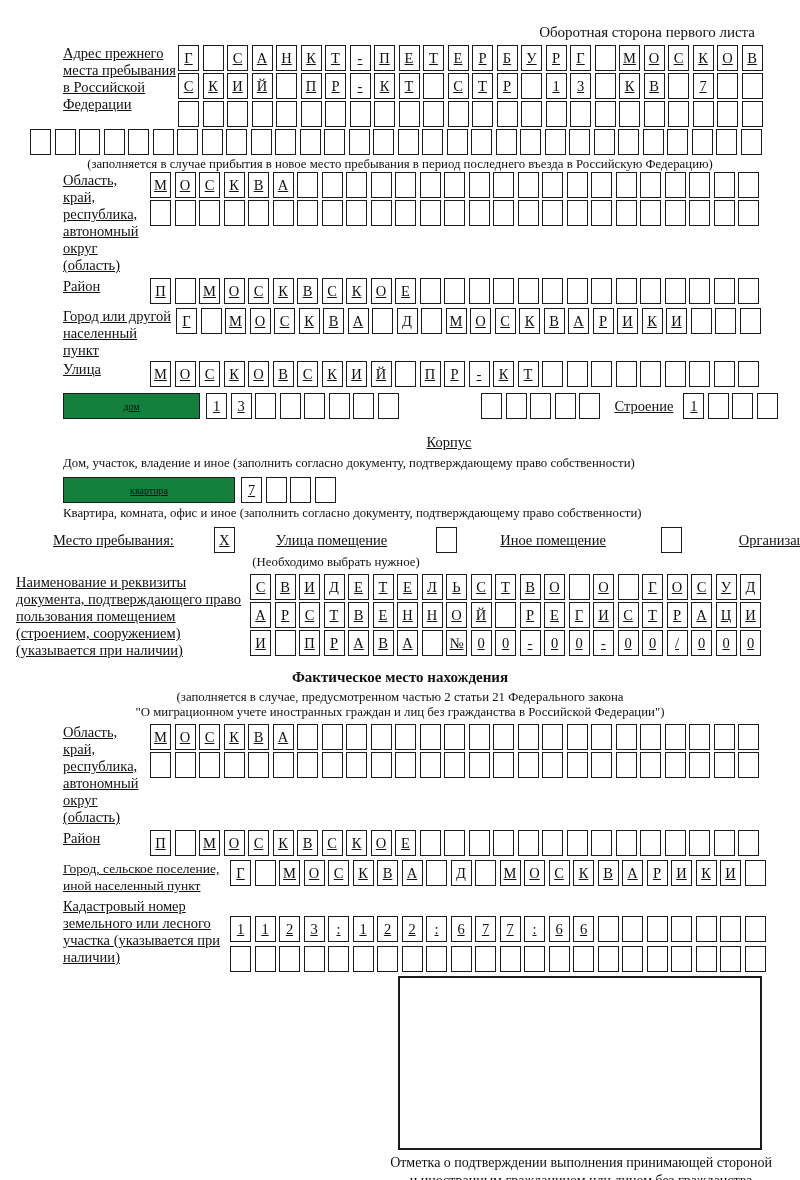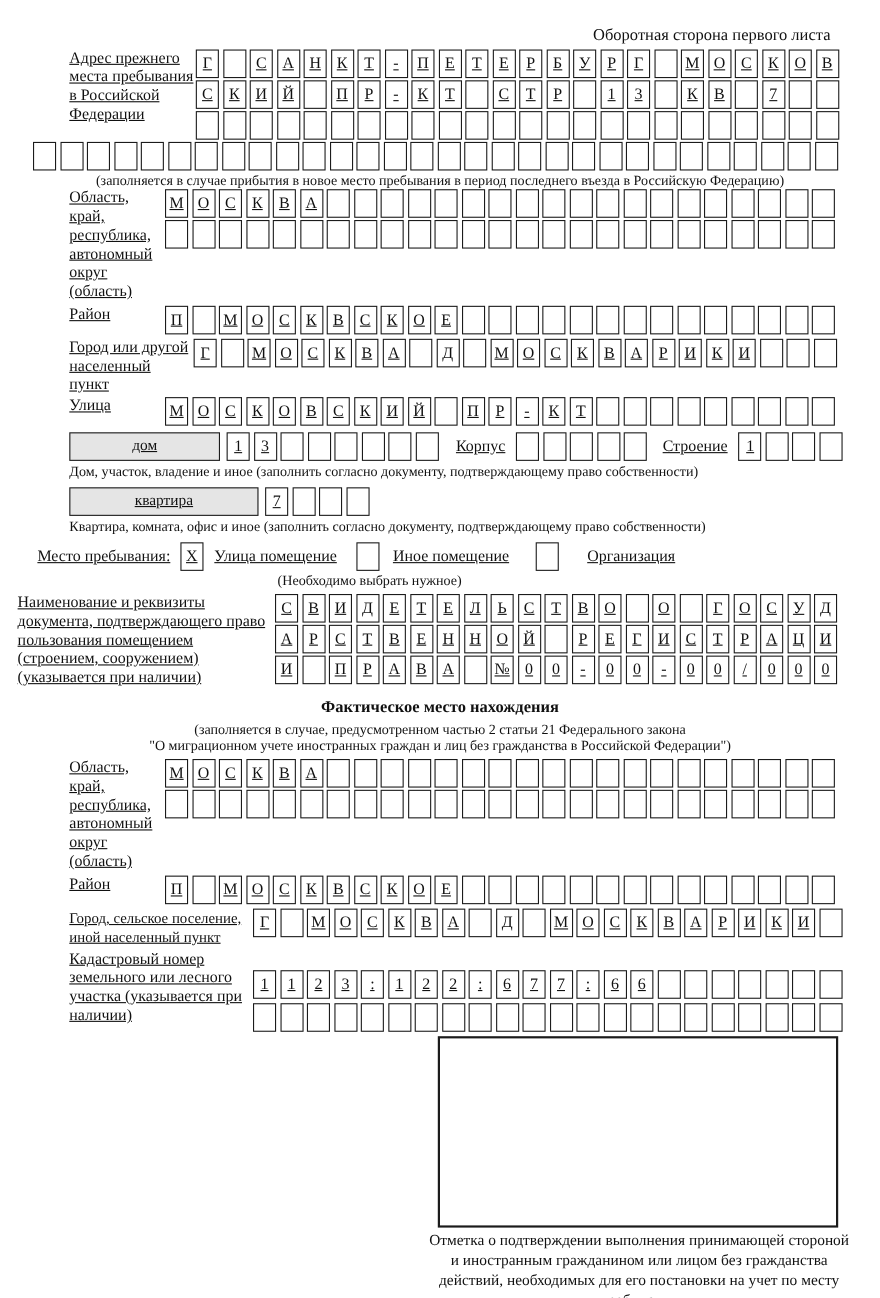--- a/index.html
+++ b/index.html
@@ -27,21 +27,21 @@
   .cell{
     width:21px;height:26px;flex:0 0 21px;
     border:1.5px solid #1b1b1b;box-sizing:border-box;
     display:flex;align-items:center;justify-content:center;
     font-size:14.5px;line-height:1;
     background:#fff;
   }
   .widebox{
     height:26px;border:1.5px solid #1b1b1b;box-sizing:border-box;
     display:flex;align-items:center;justify-content:center;
-    font-size:14px;background:#e5e5e5;flex:0 0 auto;
+    font-size:10px;background:#15803d;flex:0 0 auto;
   }
   .inline-lbl{font-size:14.5px;line-height:26px;white-space:nowrap;}
   .note{font-size:12.8px;line-height:15px;}
   .note-center{text-align:center;}
   .sec-title{
     text-align:center;font-weight:bold;font-size:15.5px;
     margin:6px 0 6px 0;
   }
   .fact-title{
     text-align:center;font-weight:bold;font-size:15px;
@@ -343,21 +343,21 @@
     <div class="cellrow">
         <span class="cell">1</span>
         <span class="cell">3</span>
         <span class="cell"></span>
         <span class="cell"></span>
         <span class="cell"></span>
         <span class="cell"></span>
         <span class="cell"></span>
         <span class="cell"></span>
       </div>
-    <div class="inline-lbl" style="padding:0 10px 0 16px;">Корпус</div>
+    <div class="inline-lbl" style="padding:0 10px 0 28px;margin-top:36px;">Корпус</div>
     <div class="cellrow">
         <span class="cell"></span>
         <span class="cell"></span>
         <span class="cell"></span>
         <span class="cell"></span>
         <span class="cell"></span>
       </div>
     <div class="inline-lbl" style="padding:0 10px 0 14px;">Строение</div>
     <div class="cellrow">
         <span class="cell">1</span>
@@ -373,21 +373,21 @@
     <div class="gap6"></div>
     <div class="cellrow">
         <span class="cell">7</span>
         <span class="cell"></span>
         <span class="cell"></span>
         <span class="cell"></span>
       </div>
   </div>
   <div class="note" style="padding-left:63px;margin-top:1px;">Квартира, комната, офис и иное (заполнить согласно документу, подтверждающему право собственности)</div>
 
-  <div class="frow mt6" style="margin-left:34px;align-items:center;">
+  <div class="frow mt6" style="margin-left:53px;align-items:center;gap:31px;">
     <div class="inline-lbl">Место пребывания:</div>
     <span class="cell" style="margin-left:9px;">X</span>
     <div class="inline-lbl" style="margin-left:10px;">Улица помещение</div>
     <span class="cell" style="margin-left:18px;"></span>
     <div class="inline-lbl" style="margin-left:12px;">Иное помещение</div>
     <span class="cell" style="margin-left:24px;"></span>
     <div class="inline-lbl" style="margin-left:26px;">Организация</div>
   </div>
   <div class="note" style="width:672px;text-align:center;margin-top:2px;">(Необходимо выбрать нужное)</div>
 

